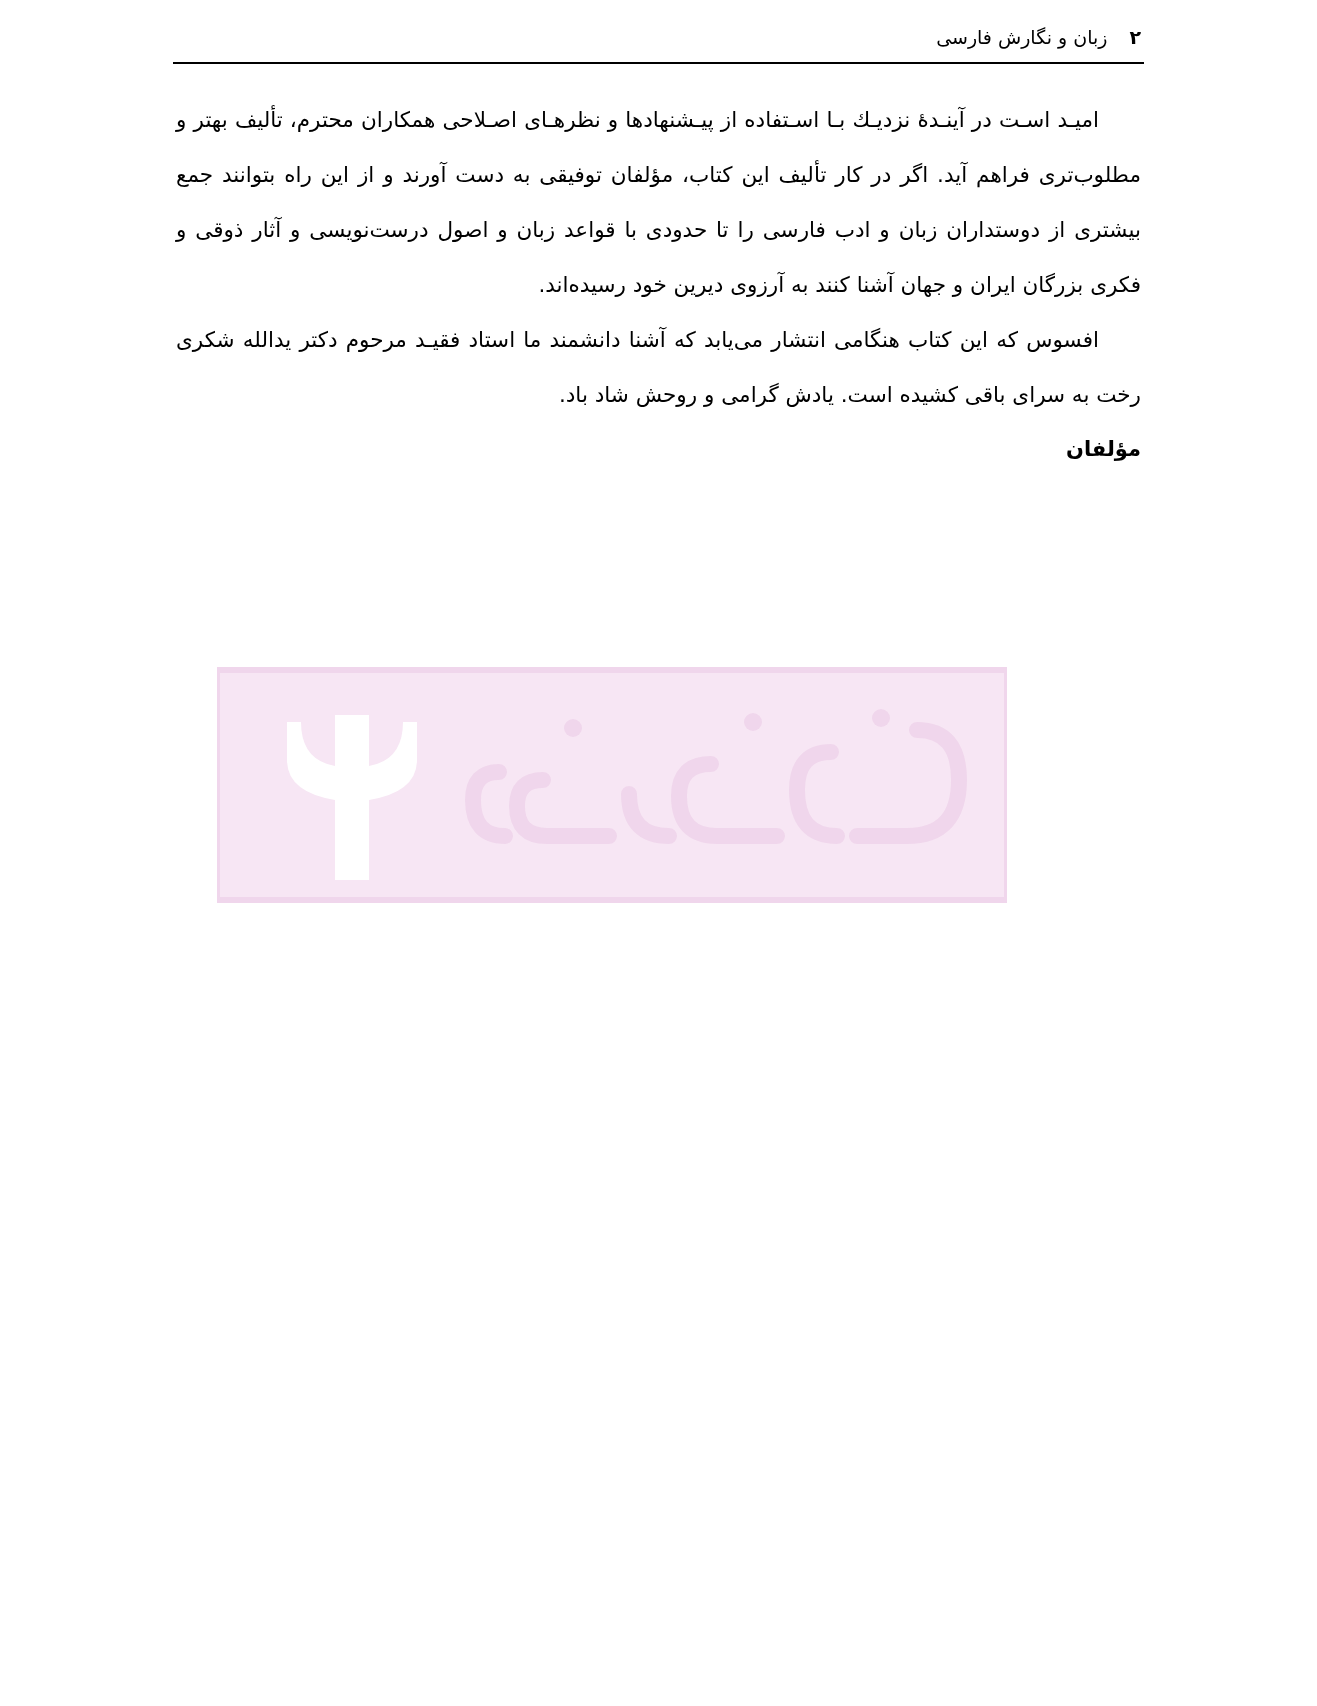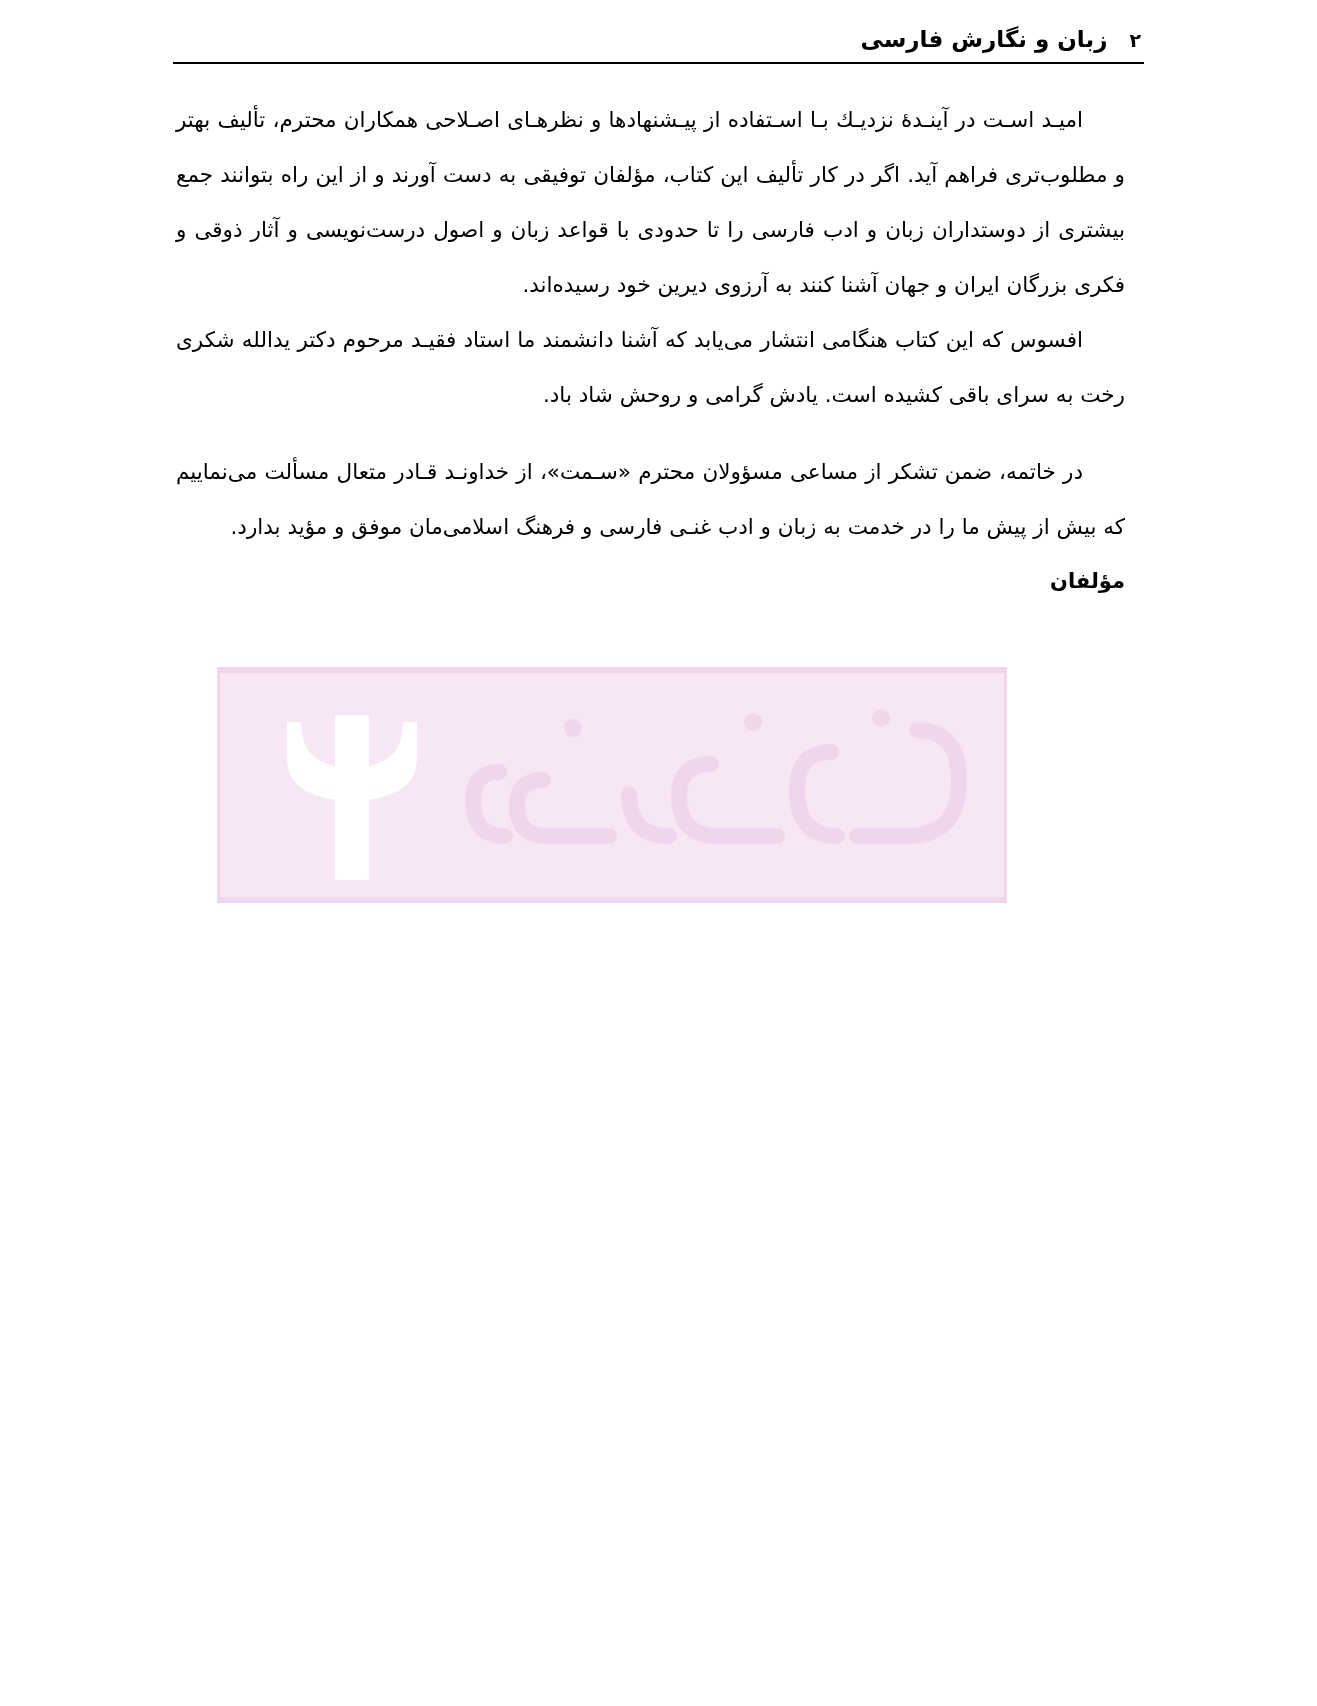--- a/index.html
+++ b/index.html
@@ -33,22 +33,22 @@
     align-items: baseline;
     gap: 22px;
     direction: rtl;
   }
   .header-page-number {
     font-size: 19px;
     font-weight: bold;
     letter-spacing: 0;
   }
   .header-title {
-    font-size: 23px;
-    font-weight: bold;
+    font-size: 19px;
+    font-weight: normal;
   }
   .header-rule {
     position: absolute;
     top: 62px;
     right: 173px;
     left: 173px;
     height: 2px;
     background: #000000;
   }
 
@@ -59,21 +59,21 @@
     right: 176px;
     left: 176px;
     direction: rtl;
     text-align: justify;
     text-justify: inter-word;
   }
 
   .para {
     font-size: 21.5px;
     line-height: 55px;
-    margin: 0 16px 0 0;
+    margin: 0 0 0 0;
     text-indent: 42px;
     text-align: justify;
   }
   .para + .para {
     margin-top: 0px;
   }
   .para.gap-before {
     margin-top: 22px;
   }
 
@@ -108,21 +108,20 @@
 
   <div class="header">
     <span class="header-page-number">۲</span>
     <span class="header-title">زبان و نگارش فارسی</span>
   </div>
   <div class="header-rule"></div>
 
   <div class="content">
     <p class="para">امیـد اسـت در آینـدۀ نزدیـك بـا اسـتفاده از پیـشنهادها و نظرهـای اصـلاحی همکاران محترم، تألیف بهتر و مطلوب‌تری فراهم آید. اگر در کار تألیف این کتاب، مؤلفان توفیقی به دست آورند و از این راه بتوانند جمع بیشتری از دوستداران زبان و ادب فارسی را تا حدودی با قواعد زبان و اصول درست‌نویسی و آثار ذوقی و فکری بزرگان ایران و جهان آشنا کنند به آرزوی دیرین خود رسیده‌اند.</p>
     <p class="para">افسوس که این کتاب هنگامی انتشار می‌یابد که آشنا دانشمند ما استاد فقیـد مرحوم دکتر یدالله شکری رخت به سرای باقی کشیده است. یادش گرامی و روحش شاد باد.</p>
-    <p class="para gap-before">در خاتمه، ضمن تشکر از مساعی مسؤولان محترم «سـمت»، از خداونـد قـادر متعال مسألت می‌نماییم که بیش از پیش ما را در خدمت به زبان و ادب غنـی فارسی و فرهنگ اسلامی‌مان موفق و مؤید بدارد.</p>
     <p class="para signature">مؤلفان</p>
   </div>
 
   <div class="watermark">
     <svg viewBox="0 0 790 250" xmlns="http://www.w3.org/2000/svg" aria-hidden="true">
 
       <rect x="0" y="10" width="790" height="230" fill="#f7e6f4"></rect>
       <rect x="0" y="10" width="790" height="230" fill="none" stroke="#f0d6ec" stroke-width="6"></rect>
 
       <g fill="#ffffff">

